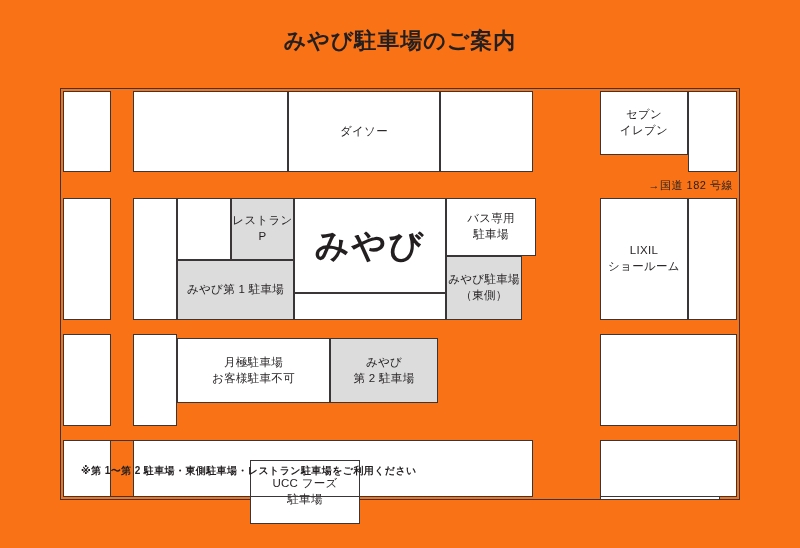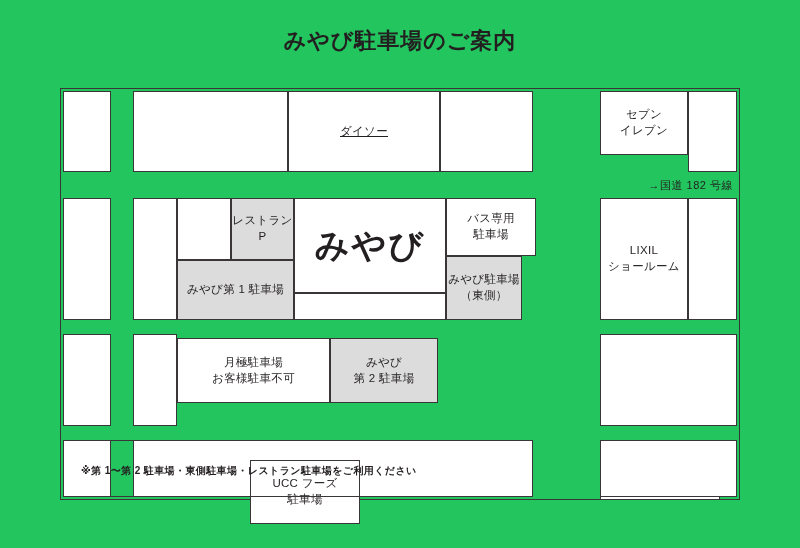--- a/index.html
+++ b/index.html
@@ -11,21 +11,21 @@
     width: 800px;
     height: 548px;
     font-family: "Liberation Sans", "DejaVu Sans", sans-serif;
     color: #231f20;
     overflow: hidden;
   }
   #page {
     position: relative;
     width: 800px;
     height: 548px;
-    background: #22c55e;
+    background: #f97316;
   }
   #page-title {
     position: absolute;
     left: 0;
     top: 26px;
     width: 800px;
     text-align: center;
     font-size: 22px;
     font-weight: bold;
     letter-spacing: 1px;
@@ -108,21 +108,21 @@
     <div id="outer-frame"></div>
 
     <div class="blk" style="left:3px; top:3px; width:48px; height:81px;">
       <span></span>
     </div>
 
     <div class="blk" style="left:73px; top:3px; width:155px; height:81px;">
       <span></span>
     </div>
 
-    <div class="blk" style="left:228px; top:3px; width:152px; height:81px;text-decoration:underline;">
+    <div class="blk" style="left:228px; top:3px; width:152px; height:81px;">
       <span class="label-2line">ダイソー</span>
     </div>
 
     <div class="blk" style="left:380px; top:3px; width:93px; height:81px;">
       <span></span>
     </div>
 
     <div class="blk" style="left:540px; top:3px; width:88px; height:64px;">
       <span class="label-2line">セブン
 イレブン</span>

